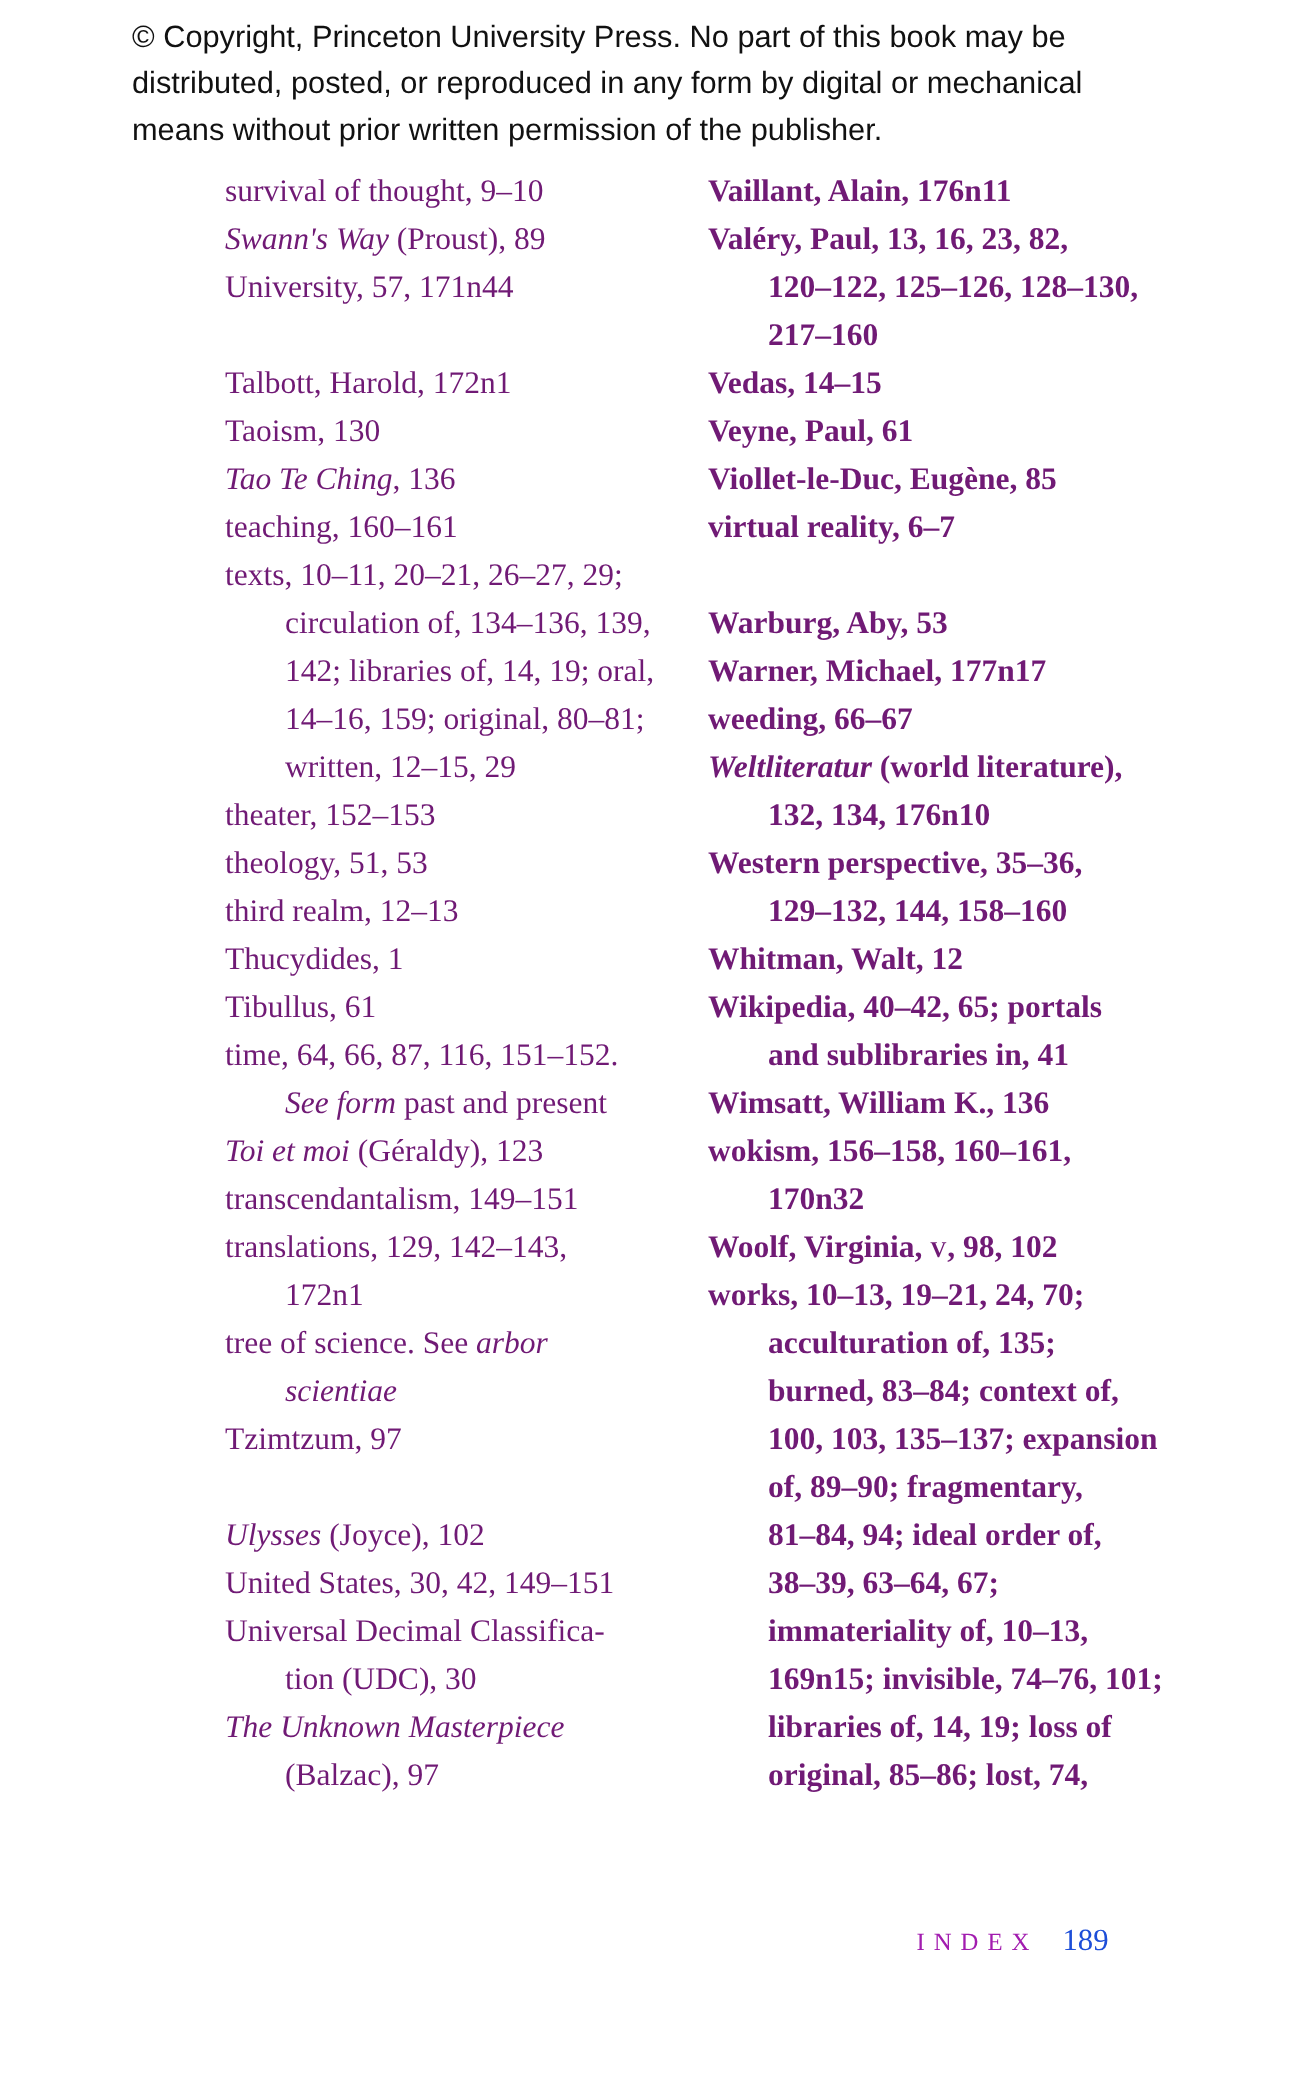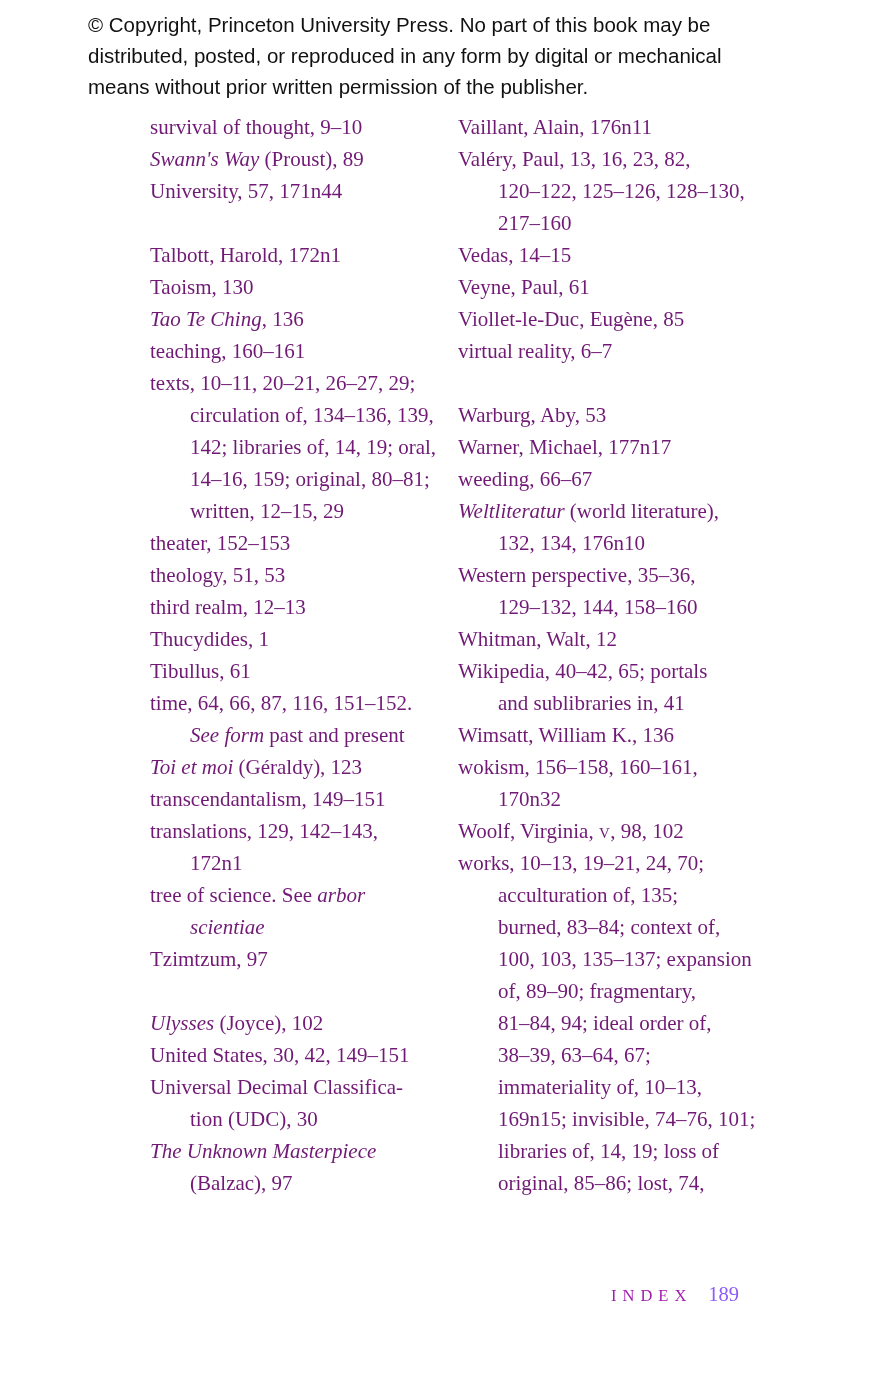--- a/index.html
+++ b/index.html
@@ -22,41 +22,41 @@
     color: #111111;
   }
   .col {
     position: absolute;
     top: 111px;
     font-size: 21px;
     line-height: 32px;
     color: #701a75;
   }
   .col-left  { left: 150px; width: 318px; }
-  .col-right { left: 458px; width: 340px; }
+  .col-right { left: 472px; width: 340px; font-weight: bold; }
   .index-line { min-height: 32px; white-space: nowrap; }
   .index-line.indent { padding-left: 40px; }
   .italic { font-style: italic; }
   .smallcaps { font-variant: small-caps; letter-spacing: 0.5px; }
   .running-head {
     position: absolute;
     top: 1283px;
     left: 611px;
     display: flex;
     align-items: baseline;
   }
   .rh-title {
     font-size: 16.5px;
     letter-spacing: 6px;
     color: #a21caf;
   }
   .rh-page {
     font-size: 20.5px;
     margin-left: 16px;
-    color: #8b5cf6;
+    color: #1d4ed8;
     text-align: center;
   }
   .query-line {
     position: absolute;
     top: 1350px;
     left: 0;
     width: 100%;
     text-align: center;
     font-family: Liberation Mono, monospace;
     font-size: 21px;

